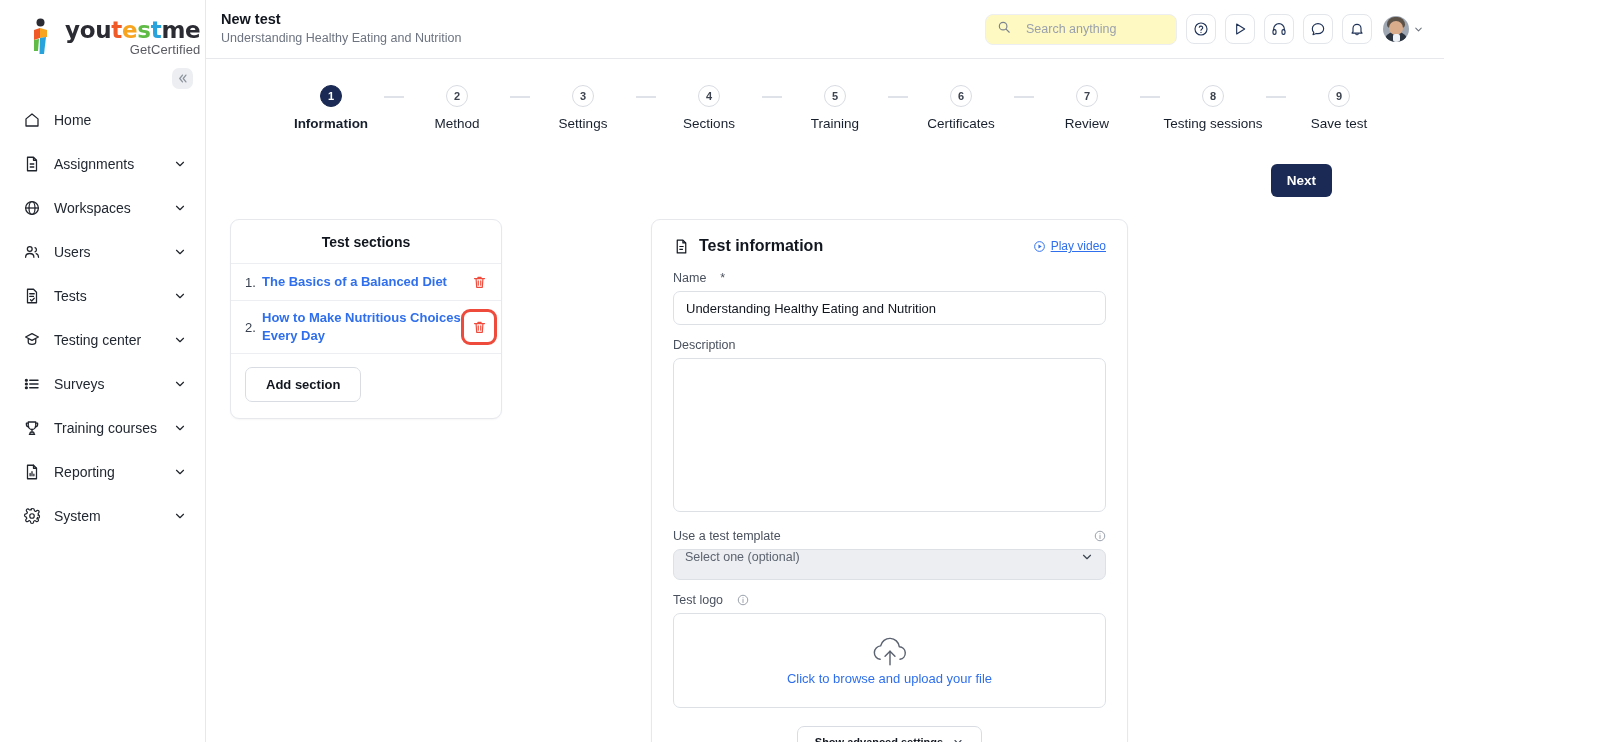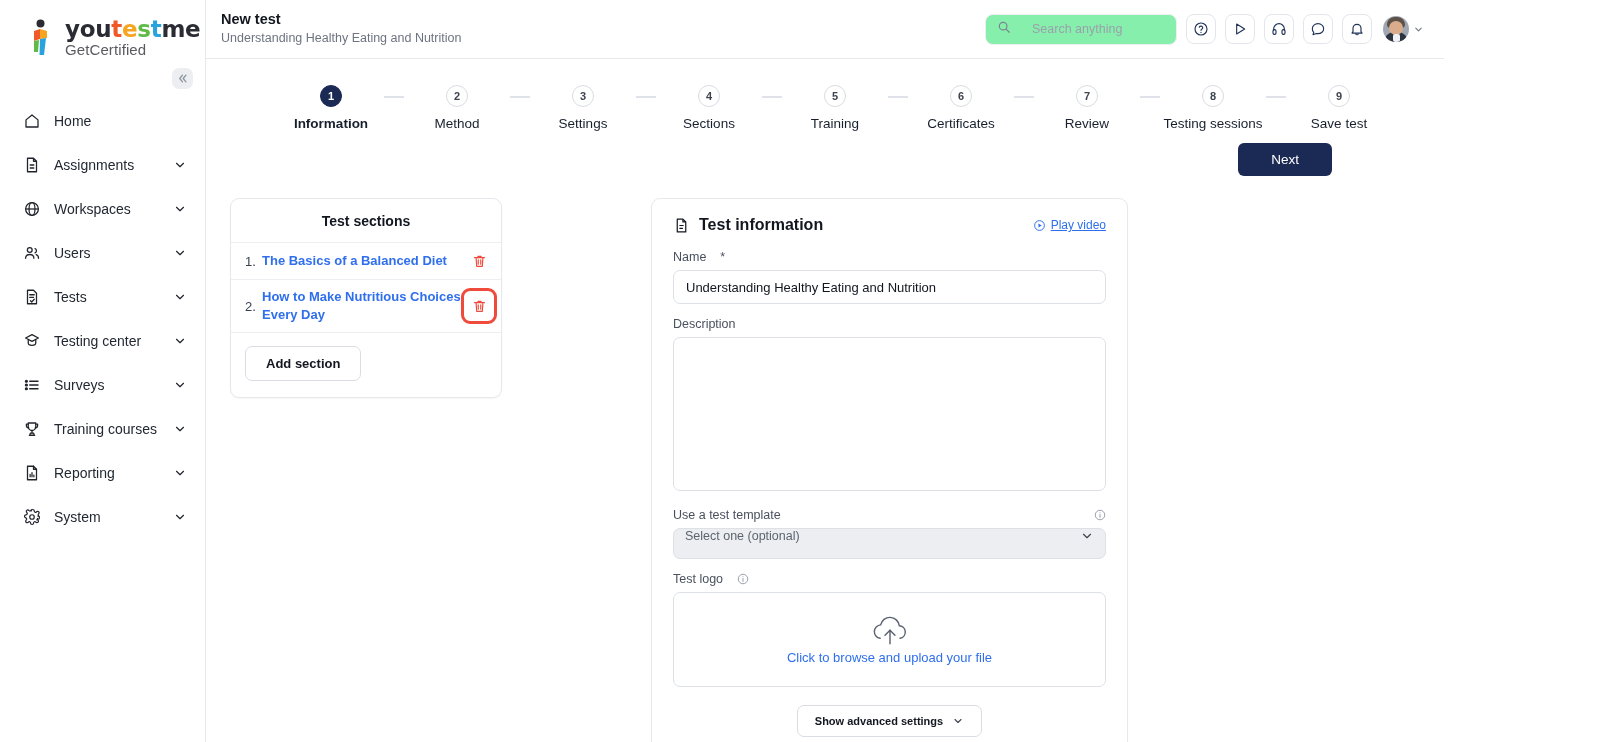--- a/index.html
+++ b/index.html
@@ -26,21 +26,21 @@
   .logo-word {
     font-size: 23px; font-weight: bold; letter-spacing: -0.3px;
     font-family: "DejaVu Sans", sans-serif;
   }
   .logo-word .c-dark { color: #2b2b33; }
   .logo-word .c-orange { color: #f05a28; }
   .logo-word .c-yellow { color: #f7a521; }
   .logo-word .c-green { color: #5fbb46; }
   .logo-word .c-blue { color: #29a3dc; }
   .logo-sub {
-    font-size: 15px; color: #5a5a63; 
+    font-size: 13px; color: #5a5a63; text-align: right;
     margin-top: 1px; letter-spacing: 0.1px;
   }
   .collapse-btn {
     position: absolute; top: 68px; left: 172px;
     width: 21px; height: 21px; border-radius: 7px;
     background: #eceef1; color: #8b939e;
     display: flex; align-items: center; justify-content: center;
     font-size: 10px; cursor: pointer;
   }
   .nav { margin-top: 42px; }
@@ -66,22 +66,22 @@
     height: 59px; border-bottom: 1px solid #e6e8ec;
     display: flex; align-items: center;
     padding: 0 20px 0 15px; background: #fff;
   }
   .page-heading { display: flex; flex-direction: column; justify-content: center; }
   .page-title { font-size: 14.5px; font-weight: bold; color: #11161f; line-height: 1.25; }
   .page-sub { font-size: 12.5px; color: #6d7480; line-height: 1.4; margin-top: 2px; }
   .topbar-right { margin-left: auto; display: flex; align-items: center; gap: 9px; }
   .search-box {
     width: 192px; height: 31px; border-radius: 8px;
-    background: #86efac; border: 1px solid #eceef1;
-    display: flex; align-items: center; padding: 0 11px; gap: 21px;
+    background: #fef9c3; border: 1px solid #eceef1;
+    display: flex; align-items: center; padding: 0 11px; gap: 15px;
   }
   .search-box svg { width: 14px; height: 14px; color: #7b838f; flex: 0 0 14px; }
   .search-input {
     border: none; outline: none; background: transparent;
     font-size: 12.5px; color: #6d7480; width: 100%;
     font-family: "Liberation Sans", sans-serif;
   }
   .search-input::placeholder { color: #9aa1ac; }
   .icon-btn {
     width: 30px; height: 30px; border-radius: 8px;
@@ -120,22 +120,22 @@
   .step.active .step-label { font-weight: bold; }
   .step-line {
     flex: 1 1 auto; height: 2px; background: #dfe3e9;
     margin: 11px 8px 0 8px; min-width: 20px;
   }
 
   .next-row { display: flex; justify-content: flex-end; padding: 12px 112px 0 0; }
   .next-btn {
     background: #1b2a54; color: #fff;
     border: none; border-radius: 6px;
-    padding: 9px 33px; font-size: 13.5px; font-weight: normal;
-    cursor: pointer; font-family: "Liberation Sans", sans-serif;
+    padding: 9px 16px; font-size: 13.5px; font-weight: bold;
+    cursor: pointer; font-family: "Liberation Sans", sans-serif; margin-top: 21px;
   }
 
   
   .content { display: flex; padding: 22px 0 0 24px; gap: 0; }
 
   .sections-card {
     width: 272px; flex: 0 0 272px; margin-left: 0;
     background: #fff; border: 1px solid #e6e8ec; border-radius: 9px;
     overflow: hidden; align-self: flex-start;
     box-shadow: 0 1px 2px rgba(16,24,40,0.04);

